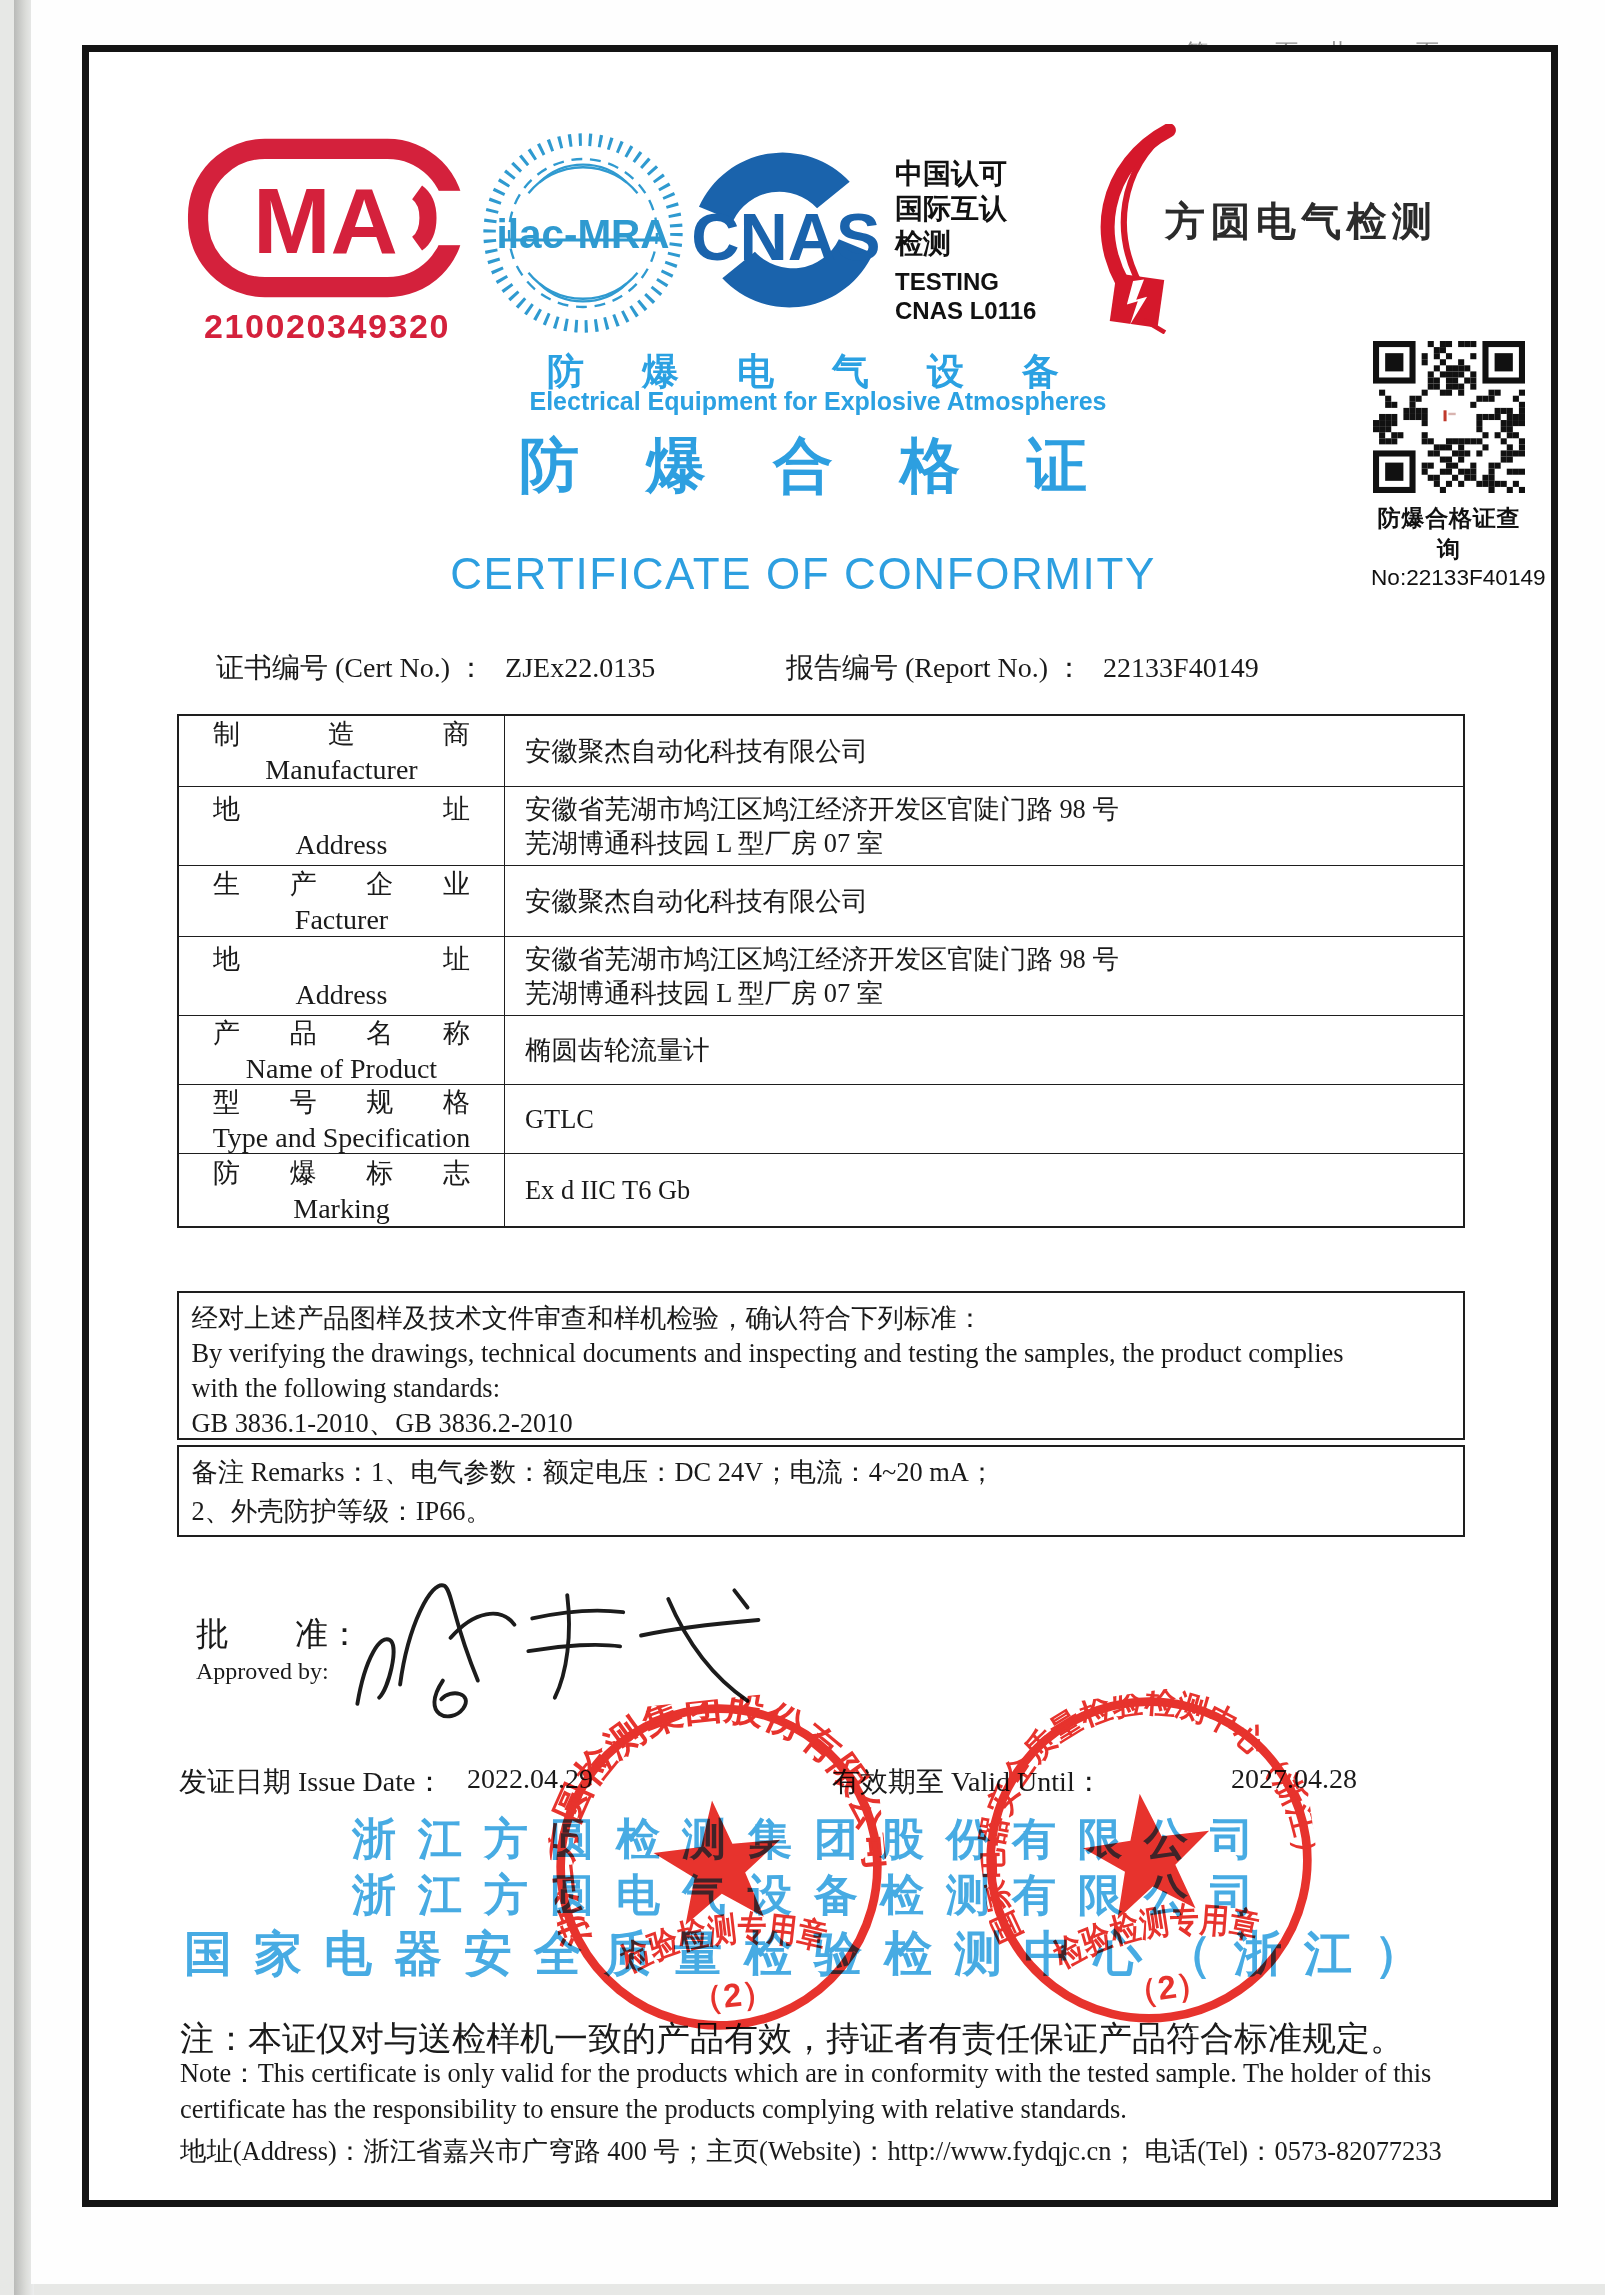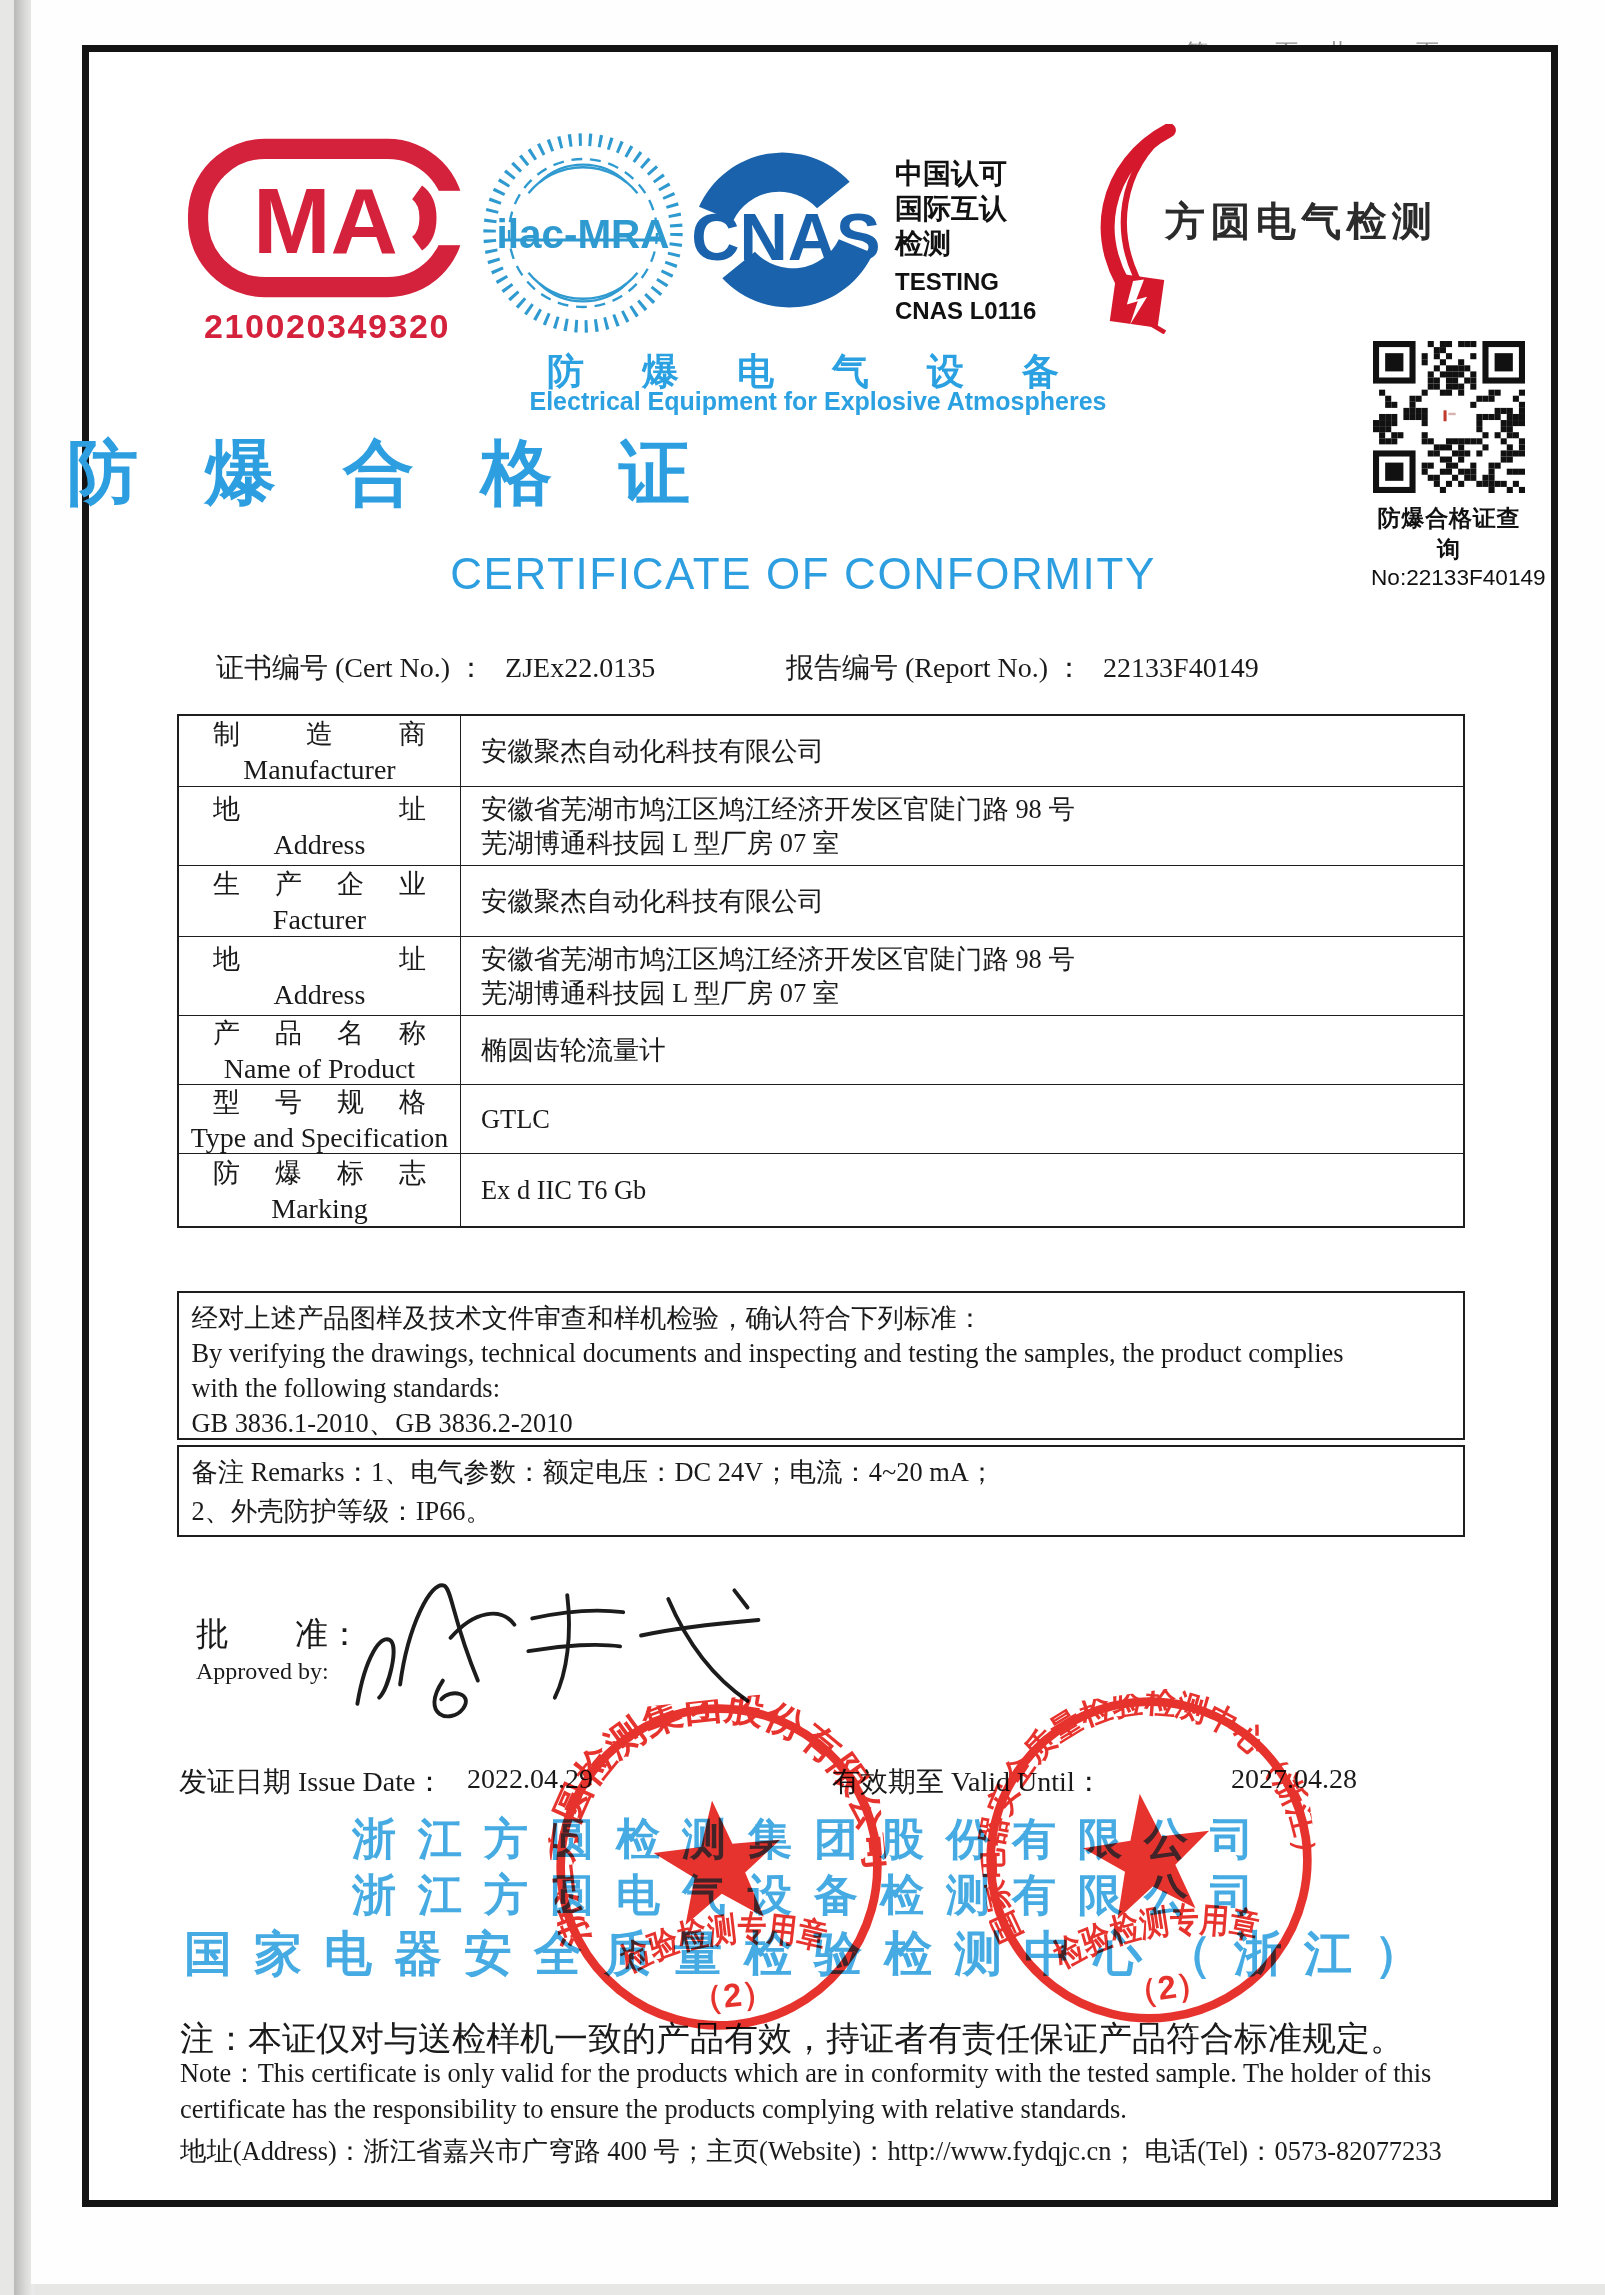--- a/index.html
+++ b/index.html
@@ -30,43 +30,43 @@
   .fy-swoosh{position:absolute;left:1052px;top:124px;width:156px;height:210px;}
   .fy-name{position:absolute;left:1165px;top:194px;font-family:"Liberation Sans","DejaVu Sans",sans-serif;
     font-weight:bold;font-size:40px;color:#2b2b2b;letter-spacing:5.4px;}
 
   
   .t-zh-small{position:absolute;left:0;top:347px;width:100%;text-align:center;
     font-family:"Liberation Sans","DejaVu Sans",sans-serif;font-weight:bold;
     font-size:37px;color:#2ba1e2;letter-spacing:58px;padding-left:58px;box-sizing:border-box;}
   .t-en-small{position:absolute;left:0;top:387px;width:100%;text-align:center;
     font-family:"Liberation Sans","DejaVu Sans",sans-serif;font-weight:bold;font-size:25px;color:#2ba1e2;margin-left:15px;}
-  .t-zh-main{position:absolute;left:0;top:426px;width:100%;
+  .t-zh-main{position:absolute;left:0;top:426px;width:100%;text-align:center;
     font-family:"Liberation Sans","DejaVu Sans",sans-serif;font-weight:bold;
-    font-size:71px;color:#2d9fe0;letter-spacing:67px;padding-left:67px;box-sizing:border-box;}
+    font-size:60px;color:#2d9fe0;letter-spacing:67px;padding-left:67px;box-sizing:border-box;}
   .t-en-main{position:absolute;left:0;top:549px;width:100%;text-align:center;
     font-family:"Liberation Sans","DejaVu Sans",sans-serif;font-size:44px;color:#2d9fe0;letter-spacing:1.6px;}
 
   
   .qr-wrap{position:absolute;left:1371px;top:341px;width:156px;text-align:center;}
   .qr-caption{margin-top:6.2px;font-family:"Liberation Sans","DejaVu Sans",sans-serif;
     font-weight:bold;font-size:23px;color:#111;letter-spacing:0.8px;}
   .qr-number{font-family:"Liberation Sans","DejaVu Sans",sans-serif;font-size:22.6px;color:#111;}
 
   
   .cert-row{position:absolute;left:179px;top:649px;width:1288px;font-size:28px;}
   .cert-left{position:absolute;left:0;top:0;margin-left:37px;}
   .cert-right{position:absolute;left:607px;top:0;}
   .cert-val{margin-left:20px;}
 
   
   .info-table{position:absolute;left:177px;top:714px;width:1288px;border:2.3px solid #1e1e1e;box-sizing:border-box;}
   .trow{display:flex;border-top:1.9px solid #1e1e1e;}
   .trow:first-child{border-top:none;}
-  .tlabel{width:282px;border-right:1.9px solid #1e1e1e;display:flex;flex-direction:column;
+  .tlabel{width:326px;border-right:1.9px solid #1e1e1e;display:flex;flex-direction:column;
     justify-content:center;box-sizing:border-box;padding:13px 0;}
   .tlabel .zh{font-size:27px;text-align:justify;text-align-last:justify;padding:0 34px;}
   .tlabel .en{font-size:28px;text-align:center;margin-top:1.6px;}
   .tvalue{flex:1;display:flex;flex-direction:column;justify-content:center;padding-left:20px;}
   .tvalue .line{font-size:26.4px;line-height:34px;}
   .h90{height:70px;} .h100{height:78px;} .h87{height:68px;} .h92{height:72px;}
 
   
   .std-box{position:absolute;left:177px;top:1291px;width:1288px;height:149px;border:2.3px solid #1e1e1e;
     box-sizing:border-box;padding:7.8px 12.4px;}

